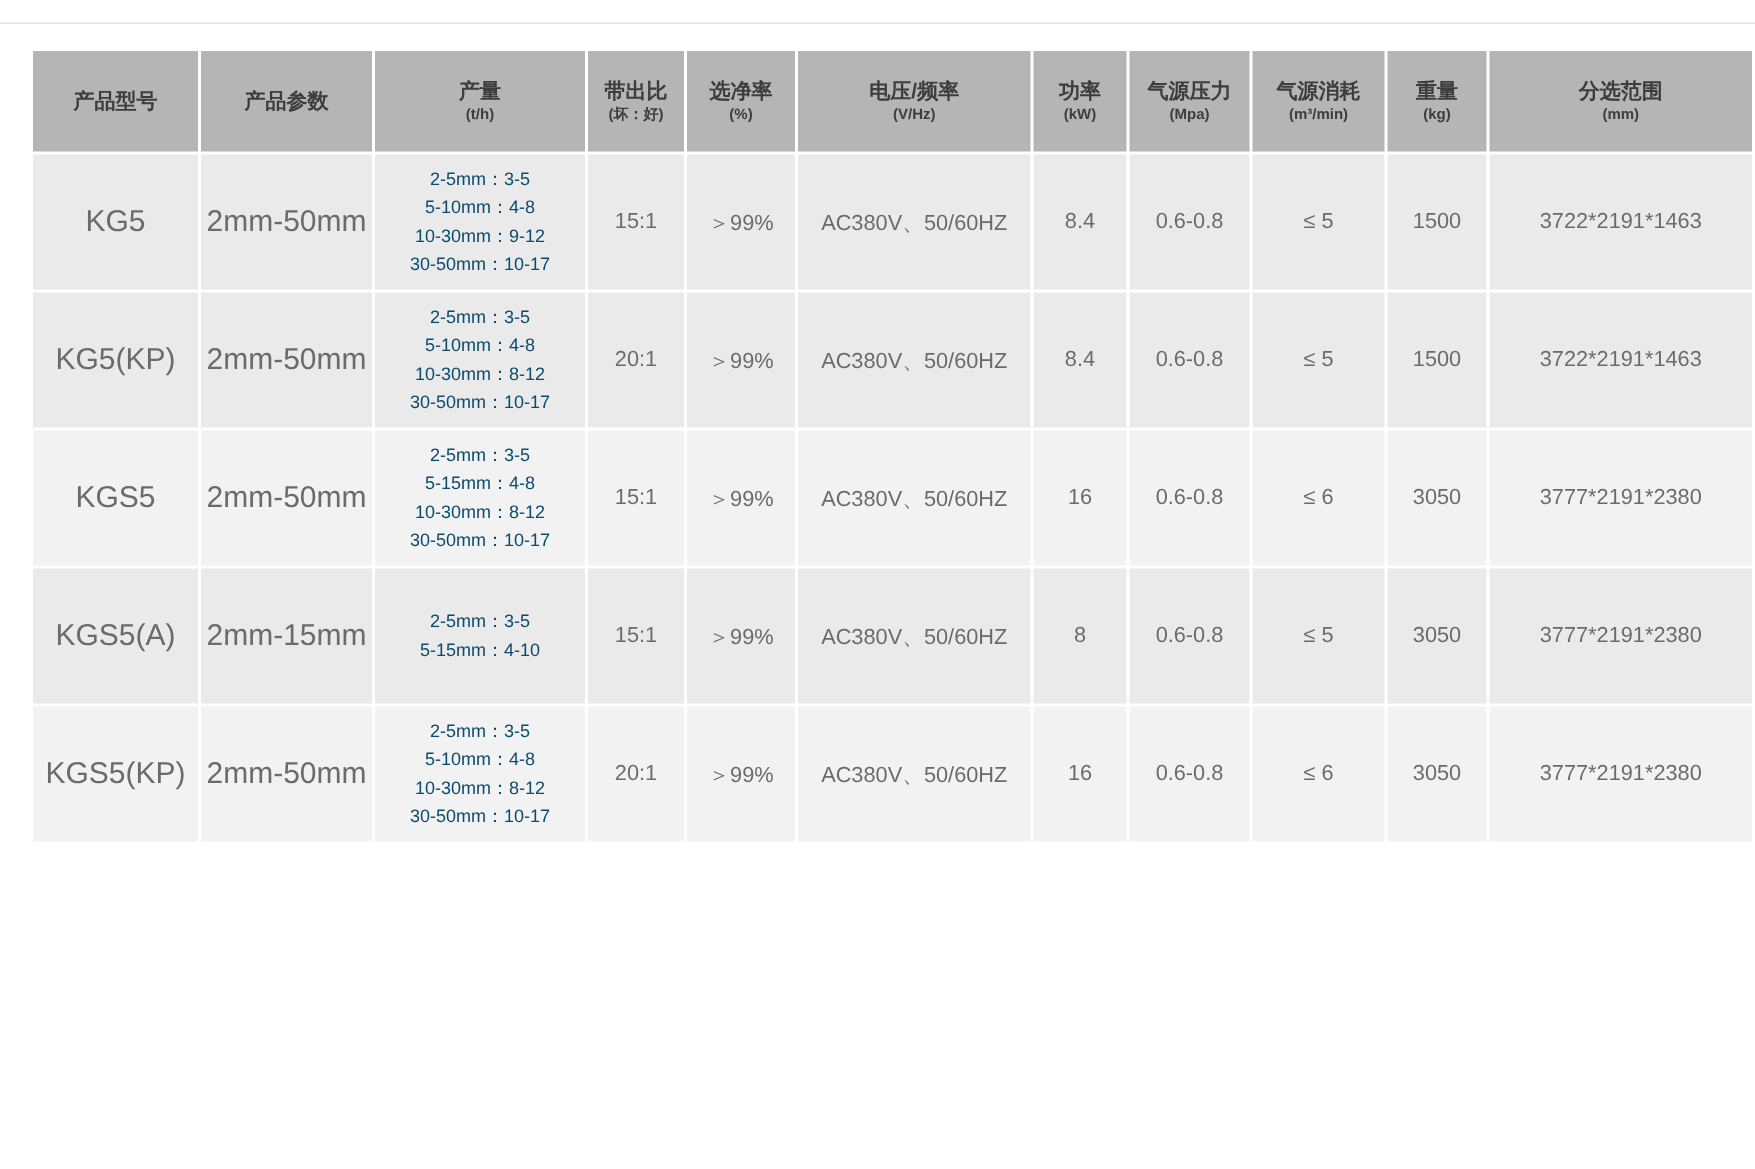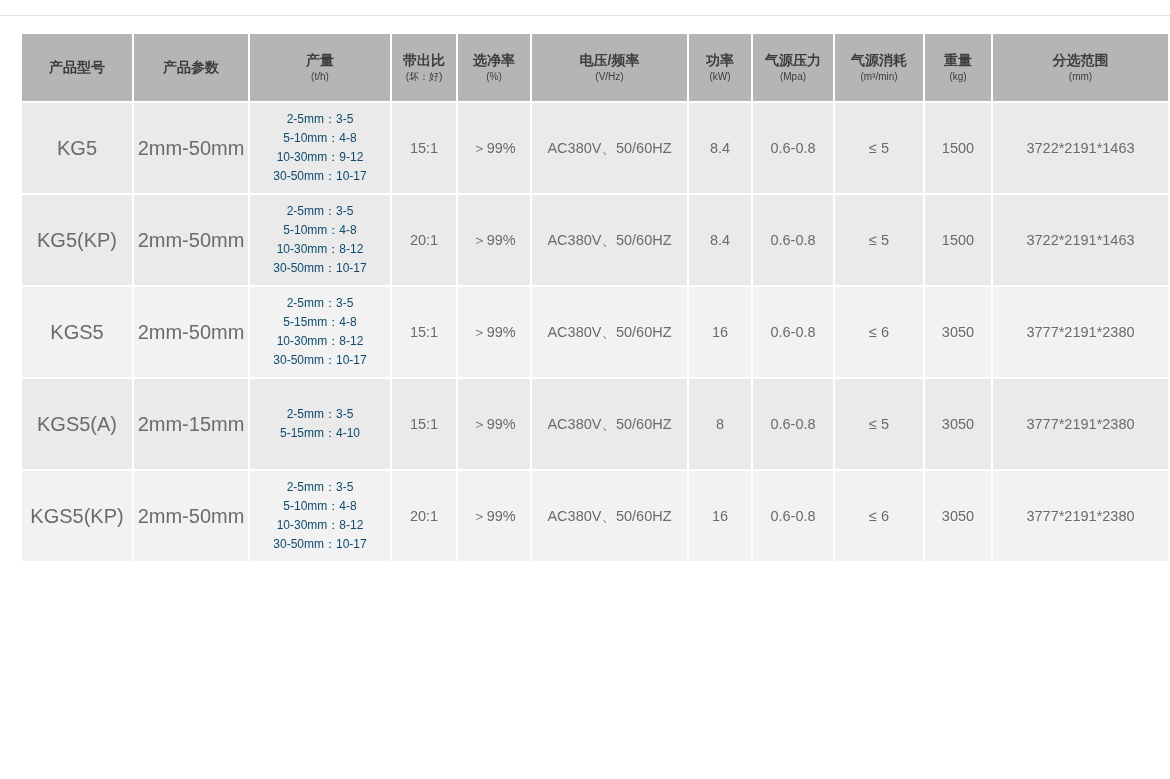--- a/index.html
+++ b/index.html
@@ -56,21 +56,21 @@
     padding: 18px 2px;
   }
   .h-label {
     font-size: 14px;
     font-weight: bold;
     color: #3d3d3d;
     line-height: 17px;
   }
   .h-unit {
     font-size: 10px;
-    font-weight: normal;
+    font-weight: bold;
     color: #3d3d3d;
     line-height: 13px;
     margin-top: 1px;
   }
 
   td {
     height: 90px;
     text-align: center;
     vertical-align: middle;
     font-size: 15px;

